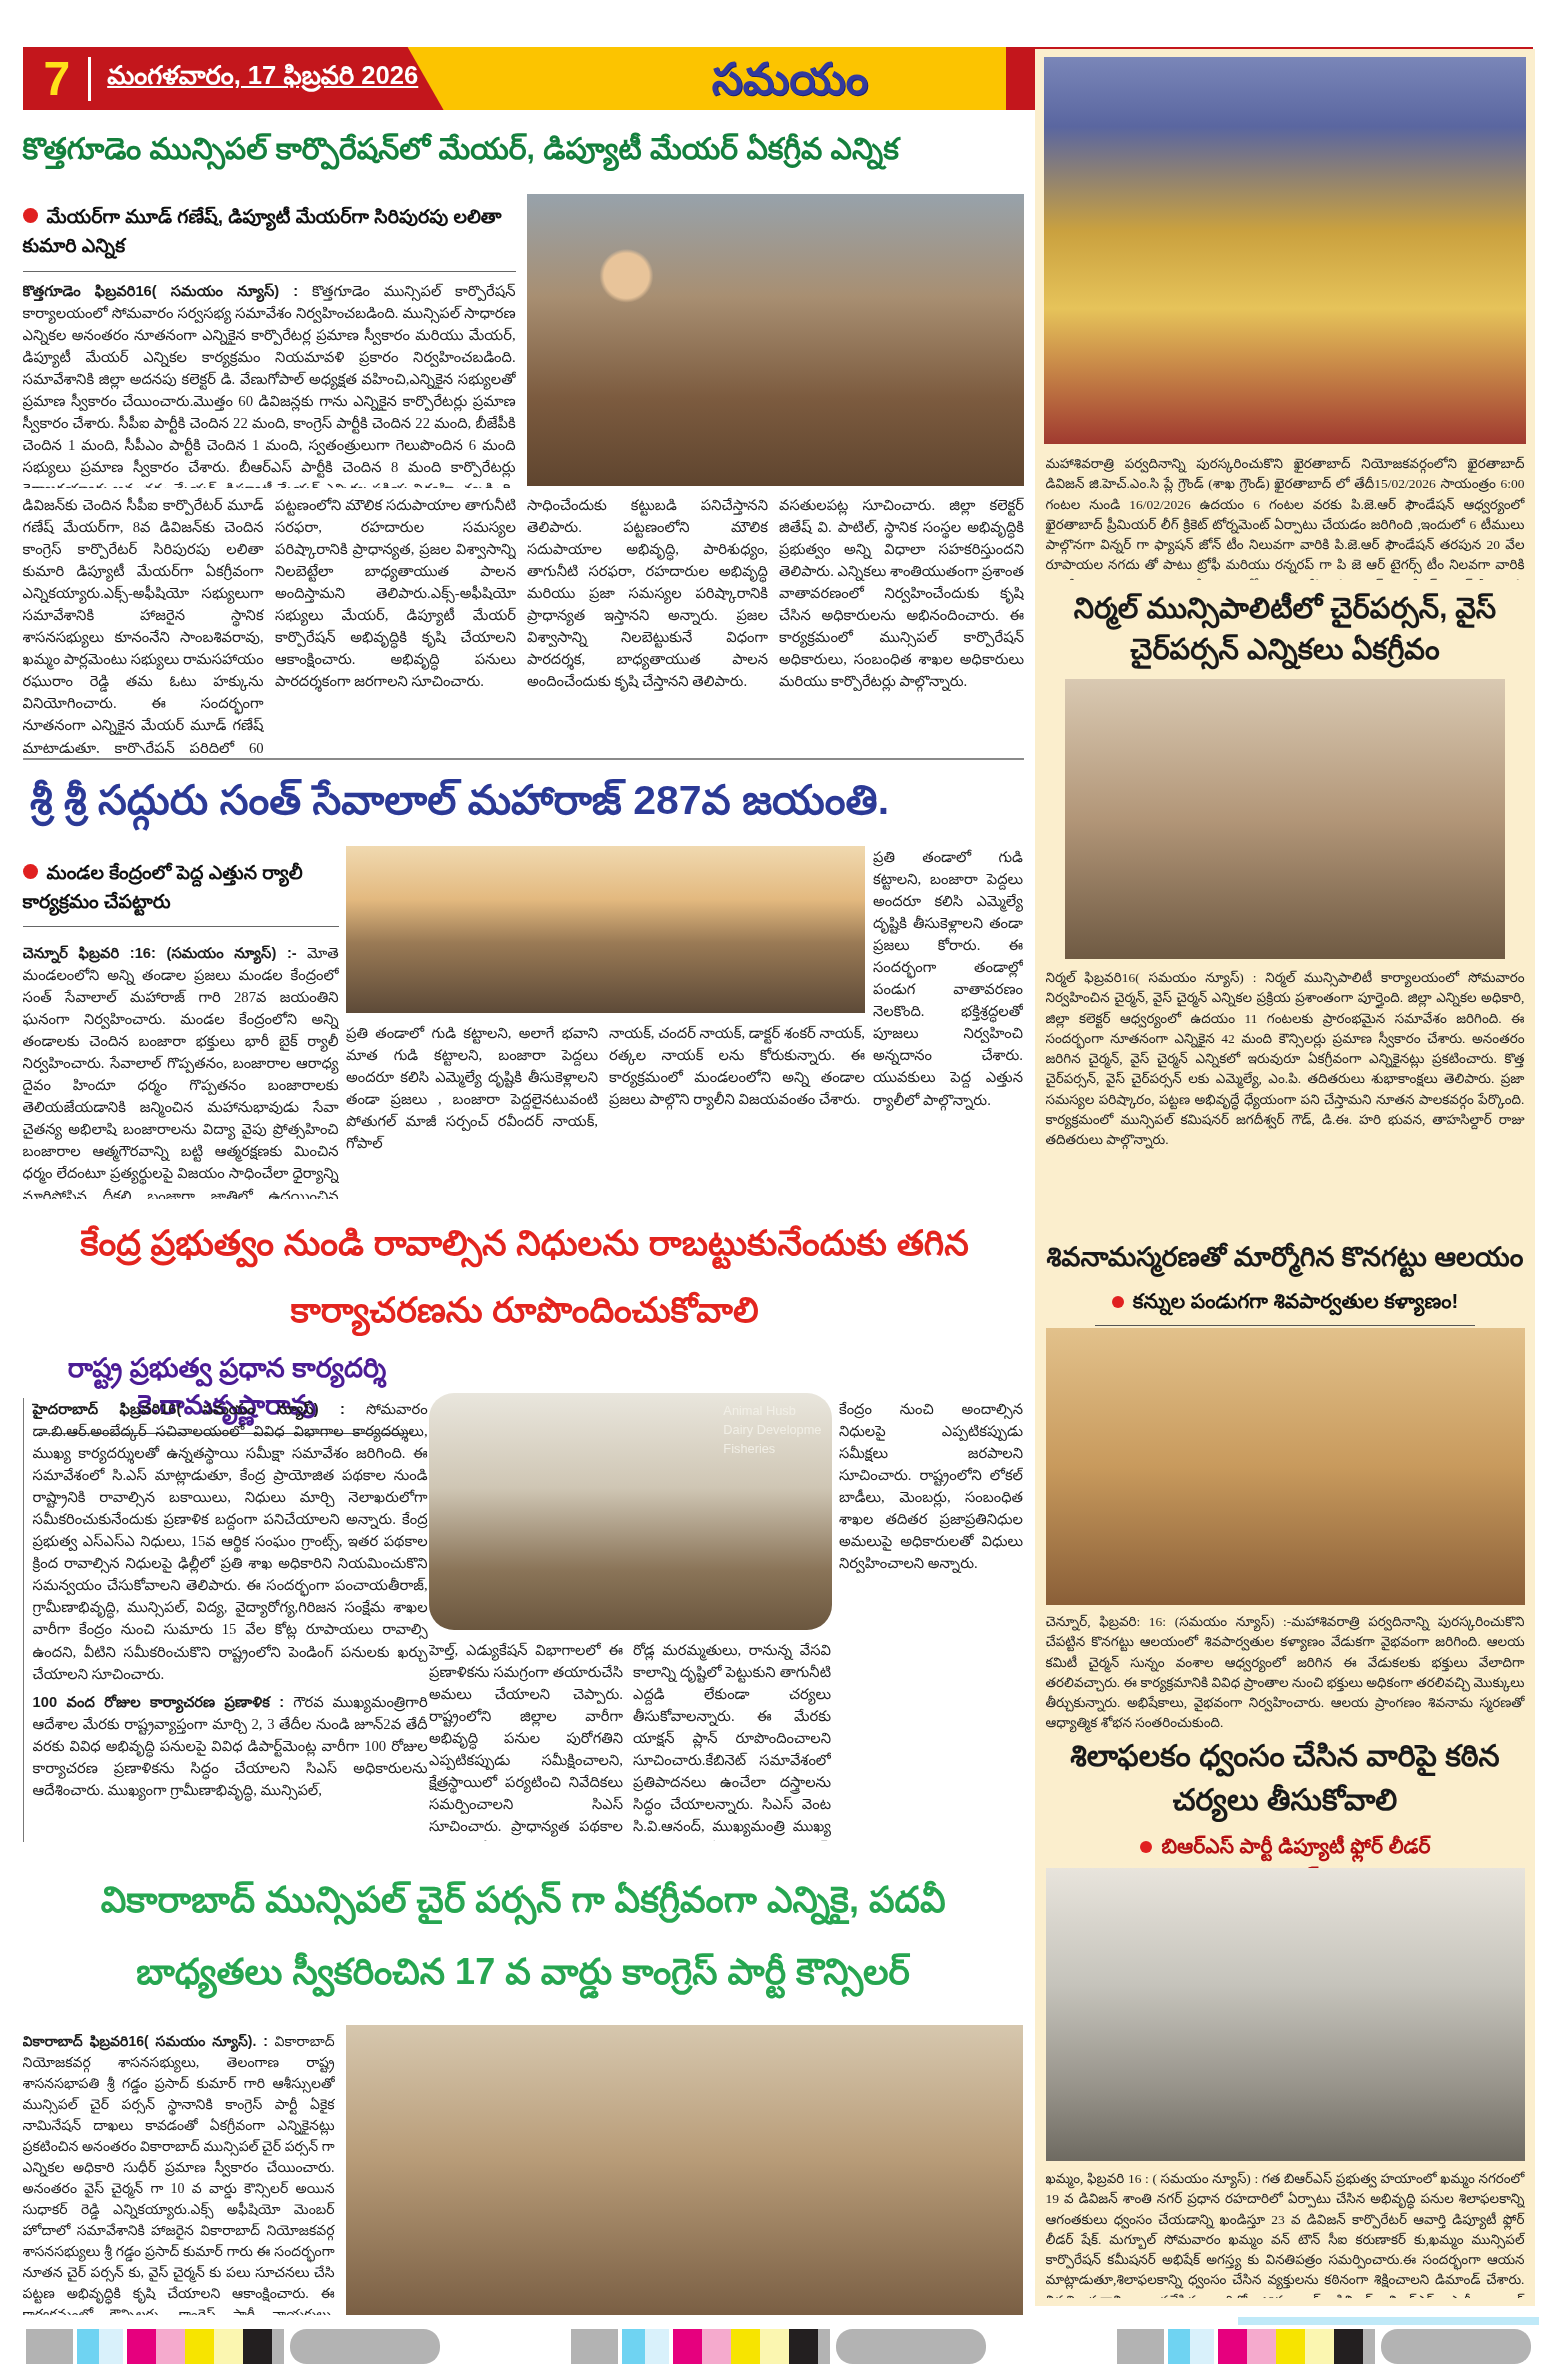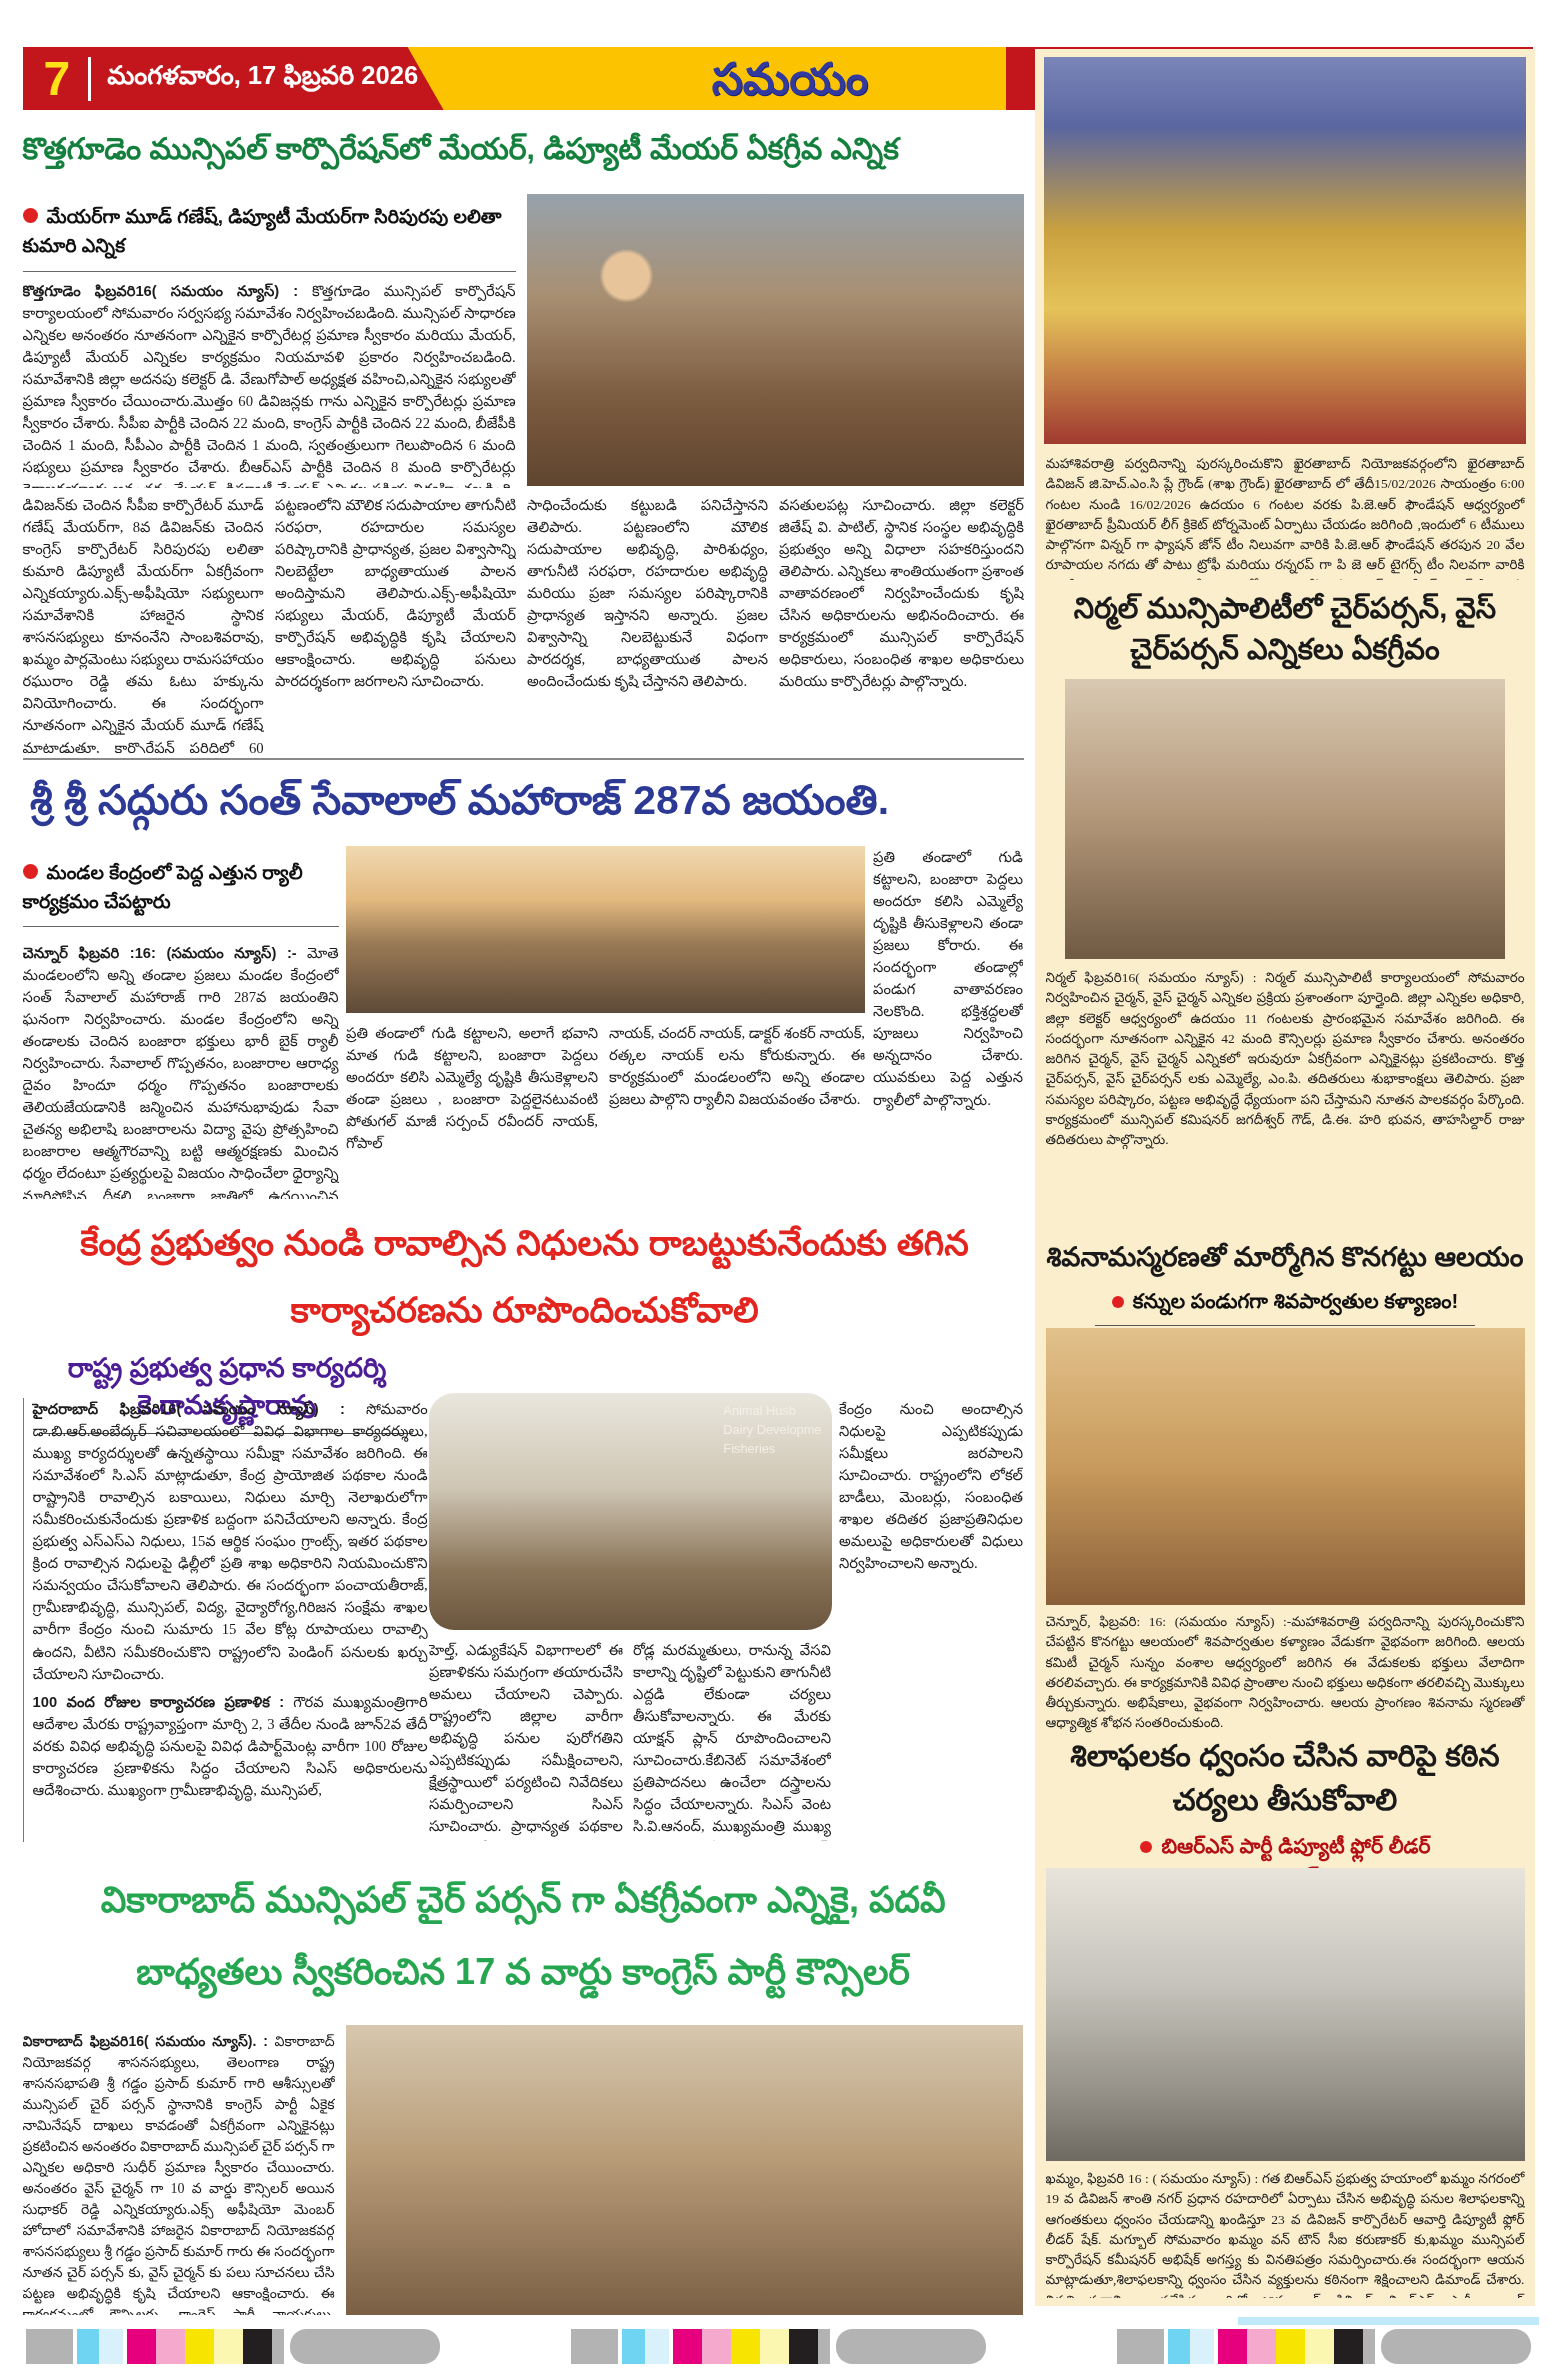--- a/index.html
+++ b/index.html
@@ -9,21 +9,21 @@
   
   .hdr-yellow{left:22.6px;top:47px;width:983px;height:63px;background:#fcc400;}
   .hdr-redL{left:22.6px;top:47px;width:421px;height:63px;background:#c3161c;
             clip-path:polygon(0 0,calc(100% - 36px) 0,100% 100%,0 100%);
             display:flex;align-items:center;}
   .hdr-redR{left:1006px;top:47px;width:527px;height:63px;background:#c3161c;
             display:flex;align-items:center;justify-content:flex-end;}
   .pgnum{color:#ffe11a;font-family:"Liberation Sans",sans-serif;font-weight:bold;
          font-size:48px;line-height:1;margin-left:21px;}
   .hdr-div{width:2.3px;height:44px;background:#ffffff;margin:0 16.6px 0 18px;}
-  .hdr-date{color:#ffffff;font-family:"Liberation Sans",sans-serif;font-weight:bold;font-size:25.6px;}
+  .hdr-date{color:#ffffff;font-family:"Liberation Sans",sans-serif;font-weight:bold;font-size:25.6px;text-decoration:underline;}
   .masthead{left:677px;top:50px;width:226px;height:57px;text-align:center;color:#333a9e;
             font-family:"Liberation Sans",sans-serif;font-weight:bold;font-size:44px;line-height:57px;
             text-shadow:0.8px 0.8px 0 #1d2370;}
   .site{color:#ffffff;font-family:"Liberation Sans",sans-serif;font-size:20.3px;margin-right:19.6px;}
   
   .hl{font-family:"Liberation Sans",sans-serif;font-weight:bold;line-height:1.35;}
   .hl-magenta{color:#15803d;font-size:30px;}
   .hl-blue{color:#2c3a96;font-size:41px;}
   .hl-red{color:#e3251f;font-size:35px;text-align:center;line-height:1.9;}
   .hl-green{color:#27a651;font-size:36px;text-align:center;line-height:2.0;}

